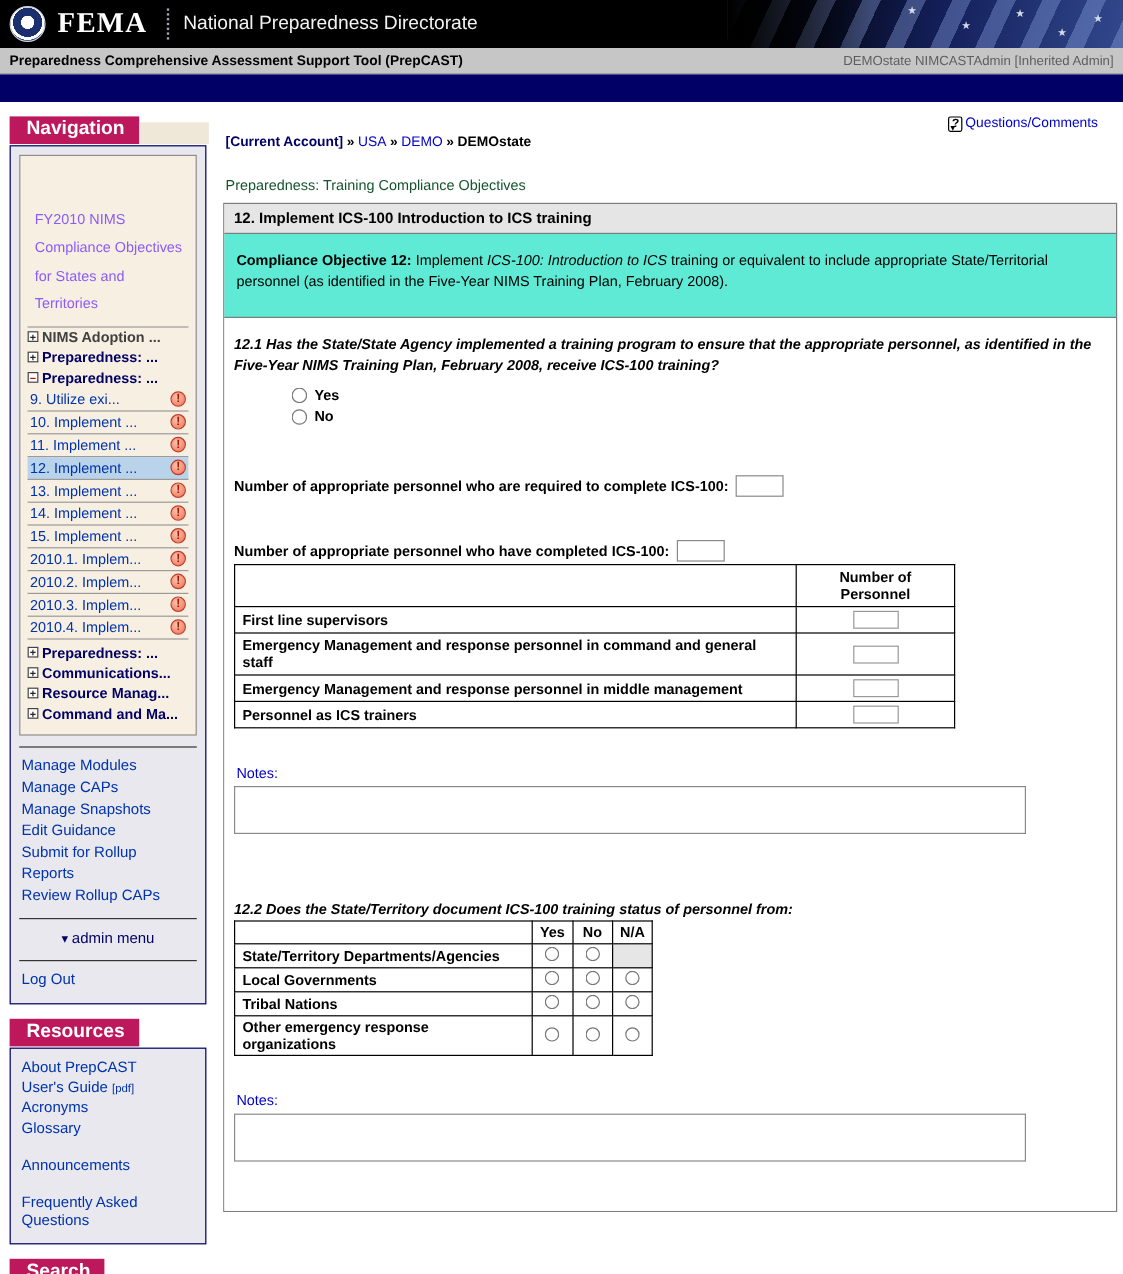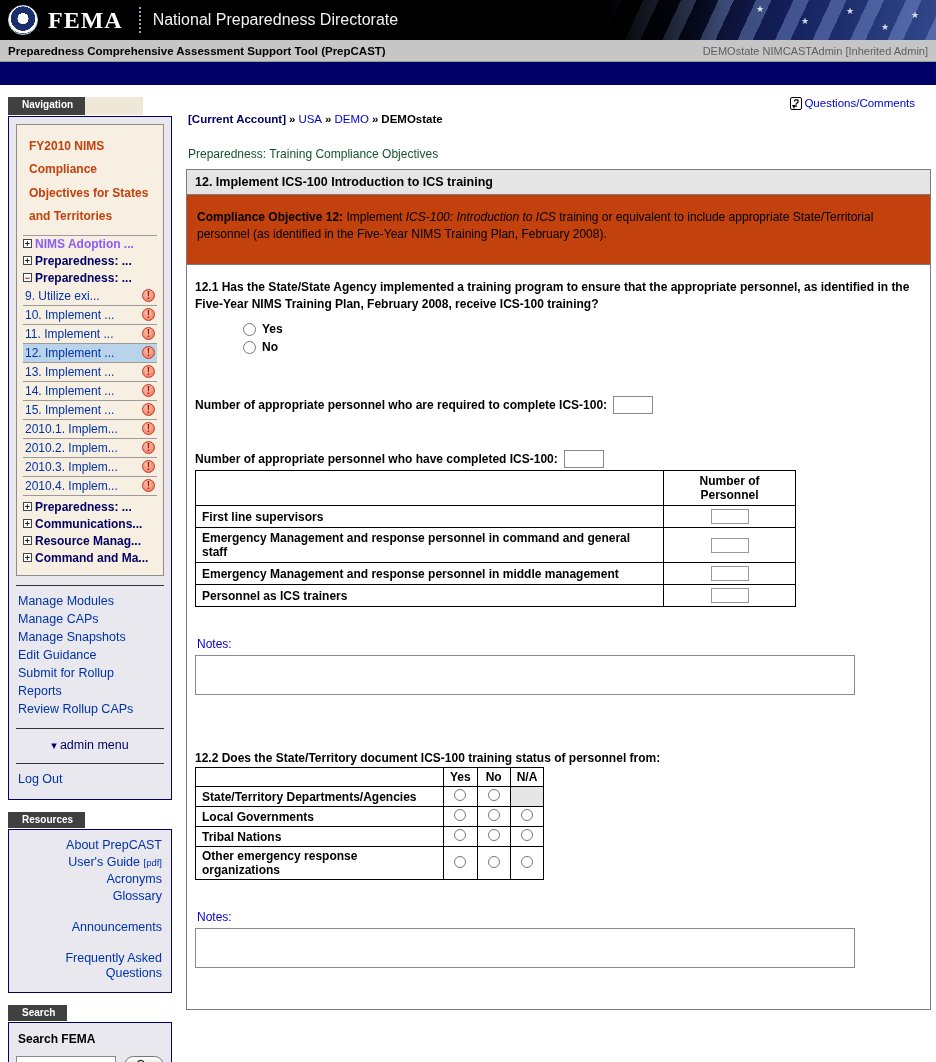--- a/index.html
+++ b/index.html
@@ -28,37 +28,37 @@
   .app-user { font-size:11px; color:#5e5e5e;text-align:center; }
   .navy-bar { height:23px; background:#000066; }
 
   
   .content-wrap { display:flex; padding-top:10px; }
   .sidebar { width:178px; flex:0 0 178px; padding-left:8px; }
   .main { flex:1; padding:0 6px 0 8px; }
 
   
   .tab-row { display:flex; margin-top:2px; }
-  .side-tab { background:#404040; color:#fff; font-size:10px; font-weight:bold; padding:2px 12px 3px 14px; display:inline-block; }
+  .side-tab { background:#be185d; color:#fff; font-size:16px; font-weight:bold; padding:2px 12px 3px 14px; display:inline-block; }
   .tab-after { background:#efe7d8; width:58px; height:18px; align-self:flex-end; }
   .side-box { border:1px solid #000066; background:#e8e8ee; width:164px; padding:7px 7px 10px 7px; margin-top:1px; font-size:12px; }
   .tree-box { border:1px solid #8d8d8d; background:#f7efe2; padding:6px 6px 8px 6px; }
-  .tree-title { color:#c2410c; font-weight:bold; font-size:12px; line-height:1.95; padding:4px 2px 6px 6px; border-bottom:1px solid #9b9b9b; }
+  .tree-title { color:#8b5cf6; font-weight:normal; font-size:12px; line-height:1.95; padding:4px 2px 6px 6px; border-bottom:1px solid #9b9b9b;margin-top:32px; }
   .tree-group { color:#000066; font-weight:bold; font-size:12px; padding:1px 0; line-height:1.25; }
   .expander { display:inline-block; width:9px; height:9px; border:1px solid #444; background:#fdfdfd; font-size:9px; line-height:8px; text-align:center; color:#222; vertical-align:1px; margin-right:3px; font-weight:bold; cursor:pointer; }
   .expander.minus { color:#cc0000; }
   .tree-item { display:flex; align-items:center; justify-content:space-between; padding:2px 2px 2px 2px; border-bottom:1px solid #9b9b9b; font-size:12px; }
   .tree-item a { color:#0033aa; }
   .tree-item.selected { background:#b9d3ea; }
   .alert-icon { width:13px; height:13px; border-radius:50%; background:radial-gradient(circle at 40% 35%, #fcc4ae, #f2876e 70%); border:1px solid #c03a28; color:#a31800; font-size:10px; font-weight:bold; line-height:12px; text-align:center; flex:0 0 auto; }
   .side-hr { border:0; border-top:1px solid #333; margin:9px 0 7px 0; }
   .side-link { display:block; color:#0033aa; font-size:12.5px; line-height:1.2; padding:1.5px 2px; }
   .admin-menu { text-align:center; color:#000066; font-size:12.5px; padding:2px 0; cursor:pointer; }
   .admin-menu::before { content:"▾ "; font-size:11px; color:#000066; }
-  .resources-box .side-link { padding:1px 2px;text-align:right; }
+  .resources-box .side-link { padding:1px 2px; }
   .space-top { margin-top:14px; }
   .pdf-suffix { font-size:9.5px; }
   .search-box .search-label { font-weight:bold; font-size:12px; color:#000; margin:2px 0 10px 2px; }
   .search-row { display:flex; align-items:center; gap:8px; }
   .search-input { width:100px; height:20px; border:1px solid #8a8a8a; background:#fff; font-size:12px; padding:0 3px; }
   .go-btn { border:1px solid #777; border-radius:10px; background:linear-gradient(#ffffff,#e6e6e6 45%,#cfcfcf 55%,#efefef); font-size:12px; padding:1px 11px 2px; cursor:pointer; }
 
   
   .crumb-row { display:flex; justify-content:space-between; align-items:flex-start; padding:2px 2px 0 2px; }
   .crumb { font-size:11.5px; font-weight:bold; color:#000;margin-top:16px; }
@@ -67,23 +67,23 @@
   .crumb .sep { color:#000; font-weight:bold; padding:0 3px; }
   .crumb .here { font-weight:bold; color:#000; }
   .help { display:flex; align-items:flex-start; gap:2px; margin-right:14px; }
   .q-icon { width:12px; height:13px; border:1px solid #000; border-radius:2px; font-size:10px; font-weight:bold; text-align:center; line-height:12px; position:relative; background:#fff; }
   .q-icon::after { content:""; position:absolute; left:1px; bottom:-4px; border:4px solid transparent; border-top-color:#000; border-left-width:2px; border-right-width:2px; }
   .help a { color:#0000cc; font-size:11.5px; }
   .page-title { font-size:12px; font-weight:normal; color:#14532d; margin:22px 0 8px 2px; }
 
   .form-box { border:1px solid #7d7d7d; width:745px; }
   .section-header { background:#e5e5e5; border-bottom:1px solid #7d7d7d; font-size:12.5px; font-weight:bold; padding:5px 8px; }
-  .objective { background:#c2410c; border-bottom:1px solid #7d7d7d; font-size:12px; padding:14px 10px 20px; line-height:1.45; }
+  .objective { background:#5eead4; border-bottom:1px solid #7d7d7d; font-size:12px; padding:14px 10px 20px; line-height:1.45; }
   .form-body { background:#fff; padding:10px 10px 38px 8px; font-size:12px; }
-  .q-text { font-weight:bold; font-size:12px; line-height:1.4; margin-top:4px; }
+  .q-text { font-weight:bold; font-size:12px; line-height:1.4; margin-top:4px;font-style:italic; }
   .radio-opt { display:flex; align-items:center; gap:6px; margin:4px 0 2px 48px; font-weight:bold; }
   .radio-opt input { width:13px; height:13px; }
   .inline-q { display:flex; align-items:center; gap:6px; font-weight:bold; margin-top:42px; }
   .num-input { width:40px; height:18px; border:1px solid #8a8a8a; font-size:12px; padding:0 2px; }
   .cat-caption { font-weight:bold; margin-top:44px; }
   table { border-collapse:collapse; }
   .cat-table { margin-top:2px; }
   .cat-table th, .cat-table td { border:1px solid #000; font-size:12px; padding:3px 6px; }
   .cat-table .lbl { font-weight:bold; width:468px; }
   .cat-table .numcol { width:132px; text-align:center; font-weight:bold; }
@@ -129,21 +129,21 @@
 
     <aside class="sidebar">
       <div class="tab-row">
         <span class="side-tab">Navigation</span>
         <span class="tab-after"></span>
       </div>
       <div class="side-box">
         <div class="tree-box">
           <div class="tree-title">FY2010 NIMS Compliance Objectives for States and Territories</div>
 
-          <div class="tree-group"><span class="expander">+</span><a style="color:#8b5cf6;margin-top:47px;">NIMS Adoption ...</a></div>
+          <div class="tree-group"><span class="expander">+</span><a style="color:#404040;margin-top:47px;">NIMS Adoption ...</a></div>
           <div class="tree-group"><span class="expander">+</span><a style="color:#000066;">Preparedness: ...</a></div>
           <div class="tree-group"><span class="expander minus">−</span><a style="color:#000066;">Preparedness: ...</a></div>
 
           <div class="tree-item">
               <a>9. Utilize exi...</a>
               <span class="alert-icon">!</span>
             </div>
           <div class="tree-item">
               <a>10. Implement ...</a>
               <span class="alert-icon">!</span>

